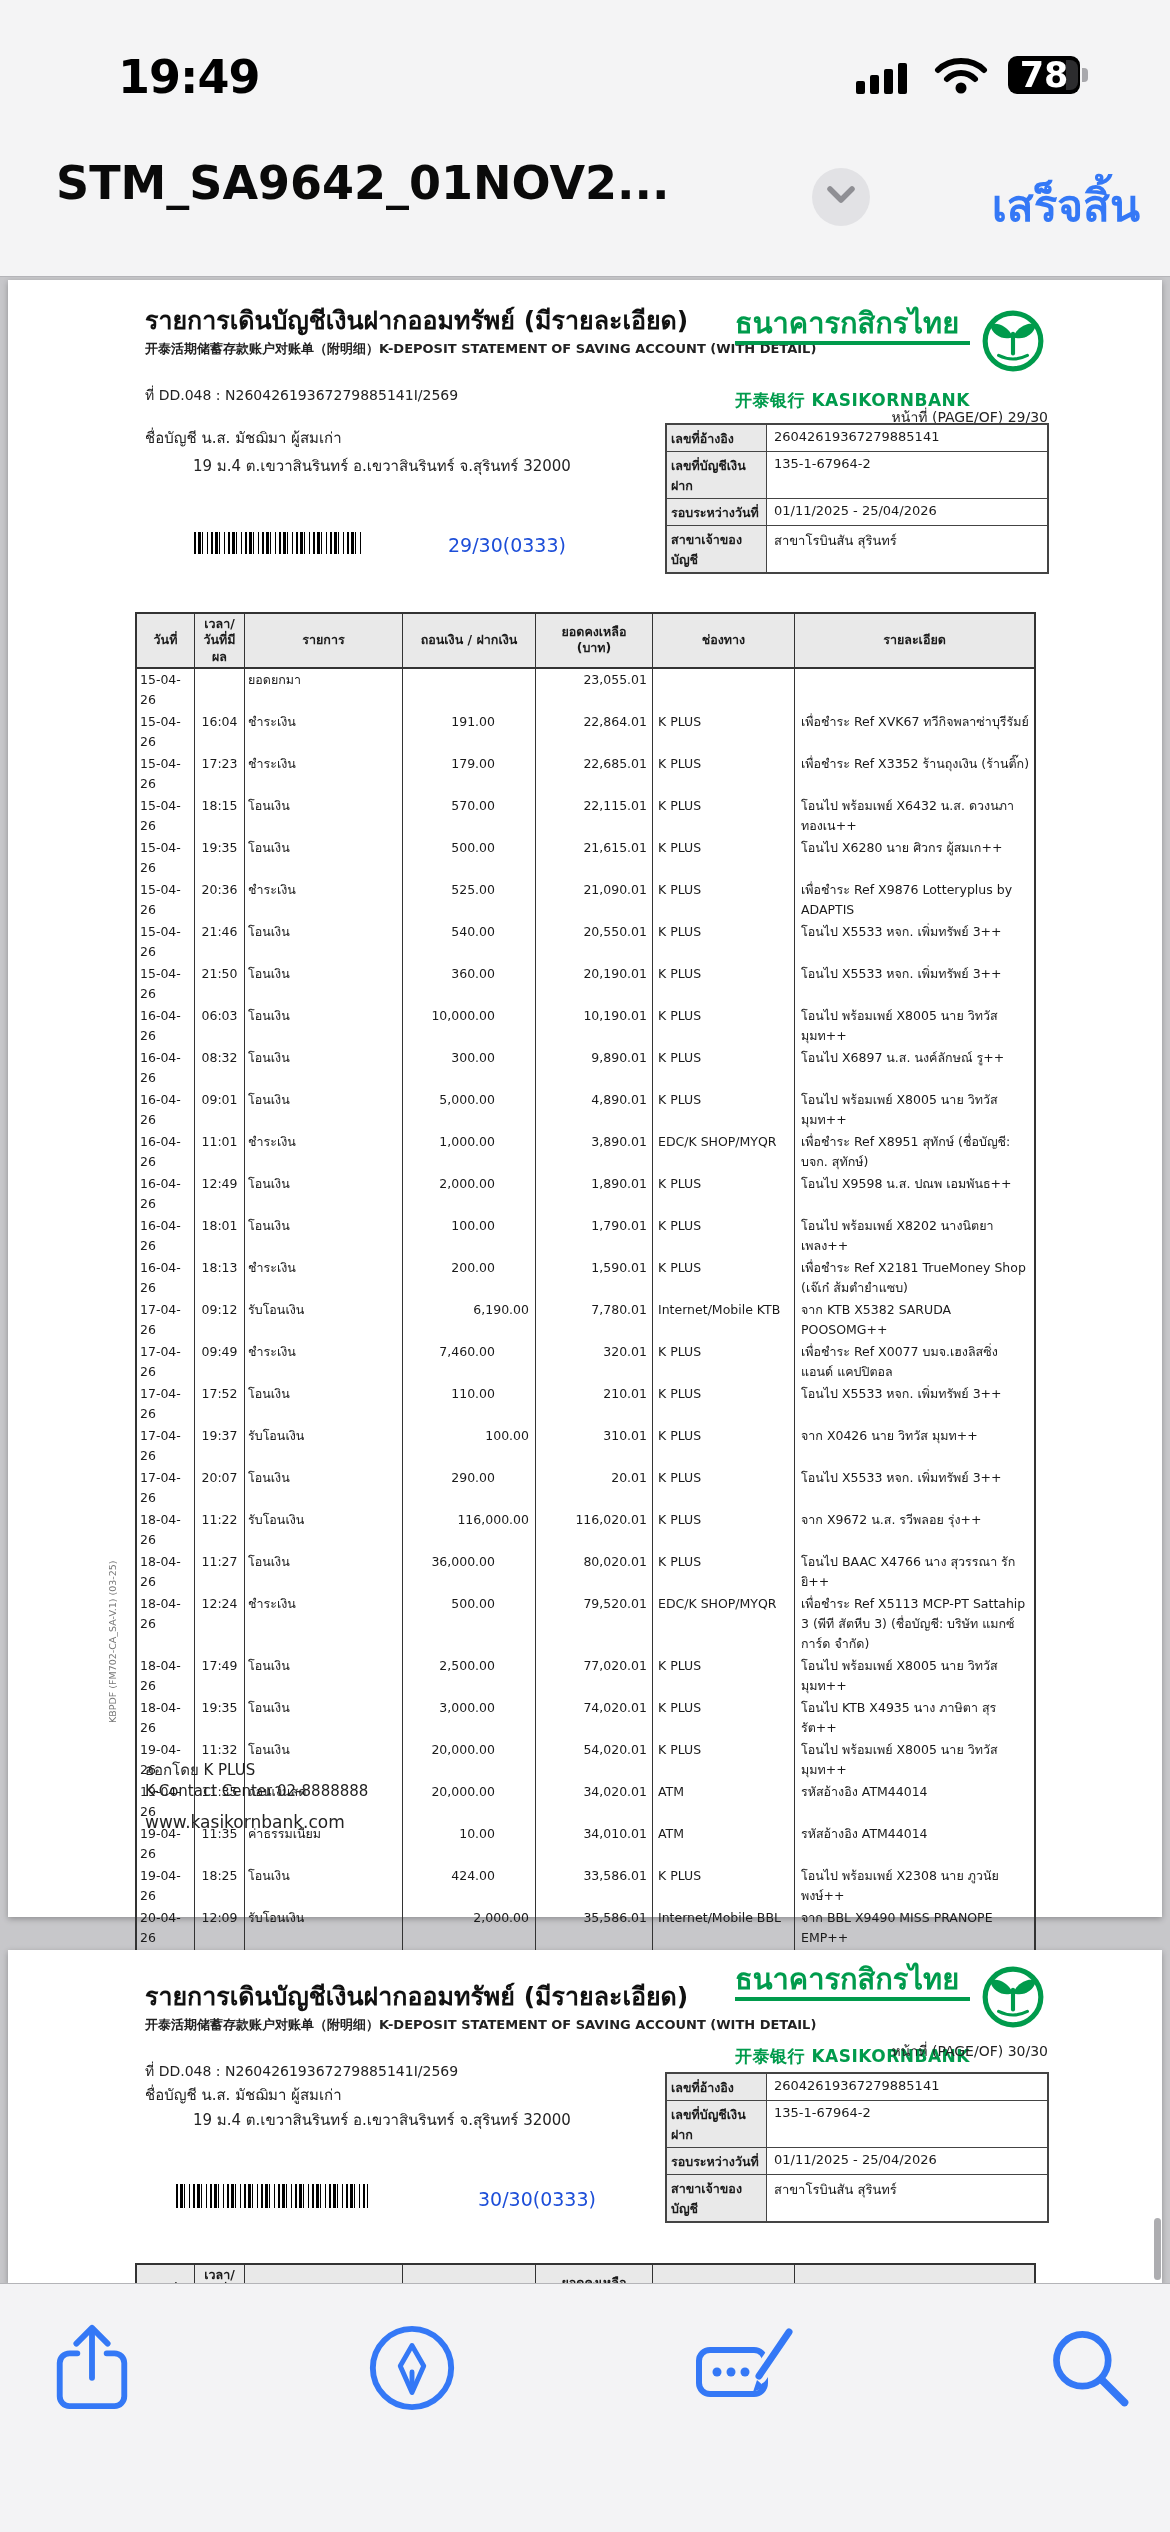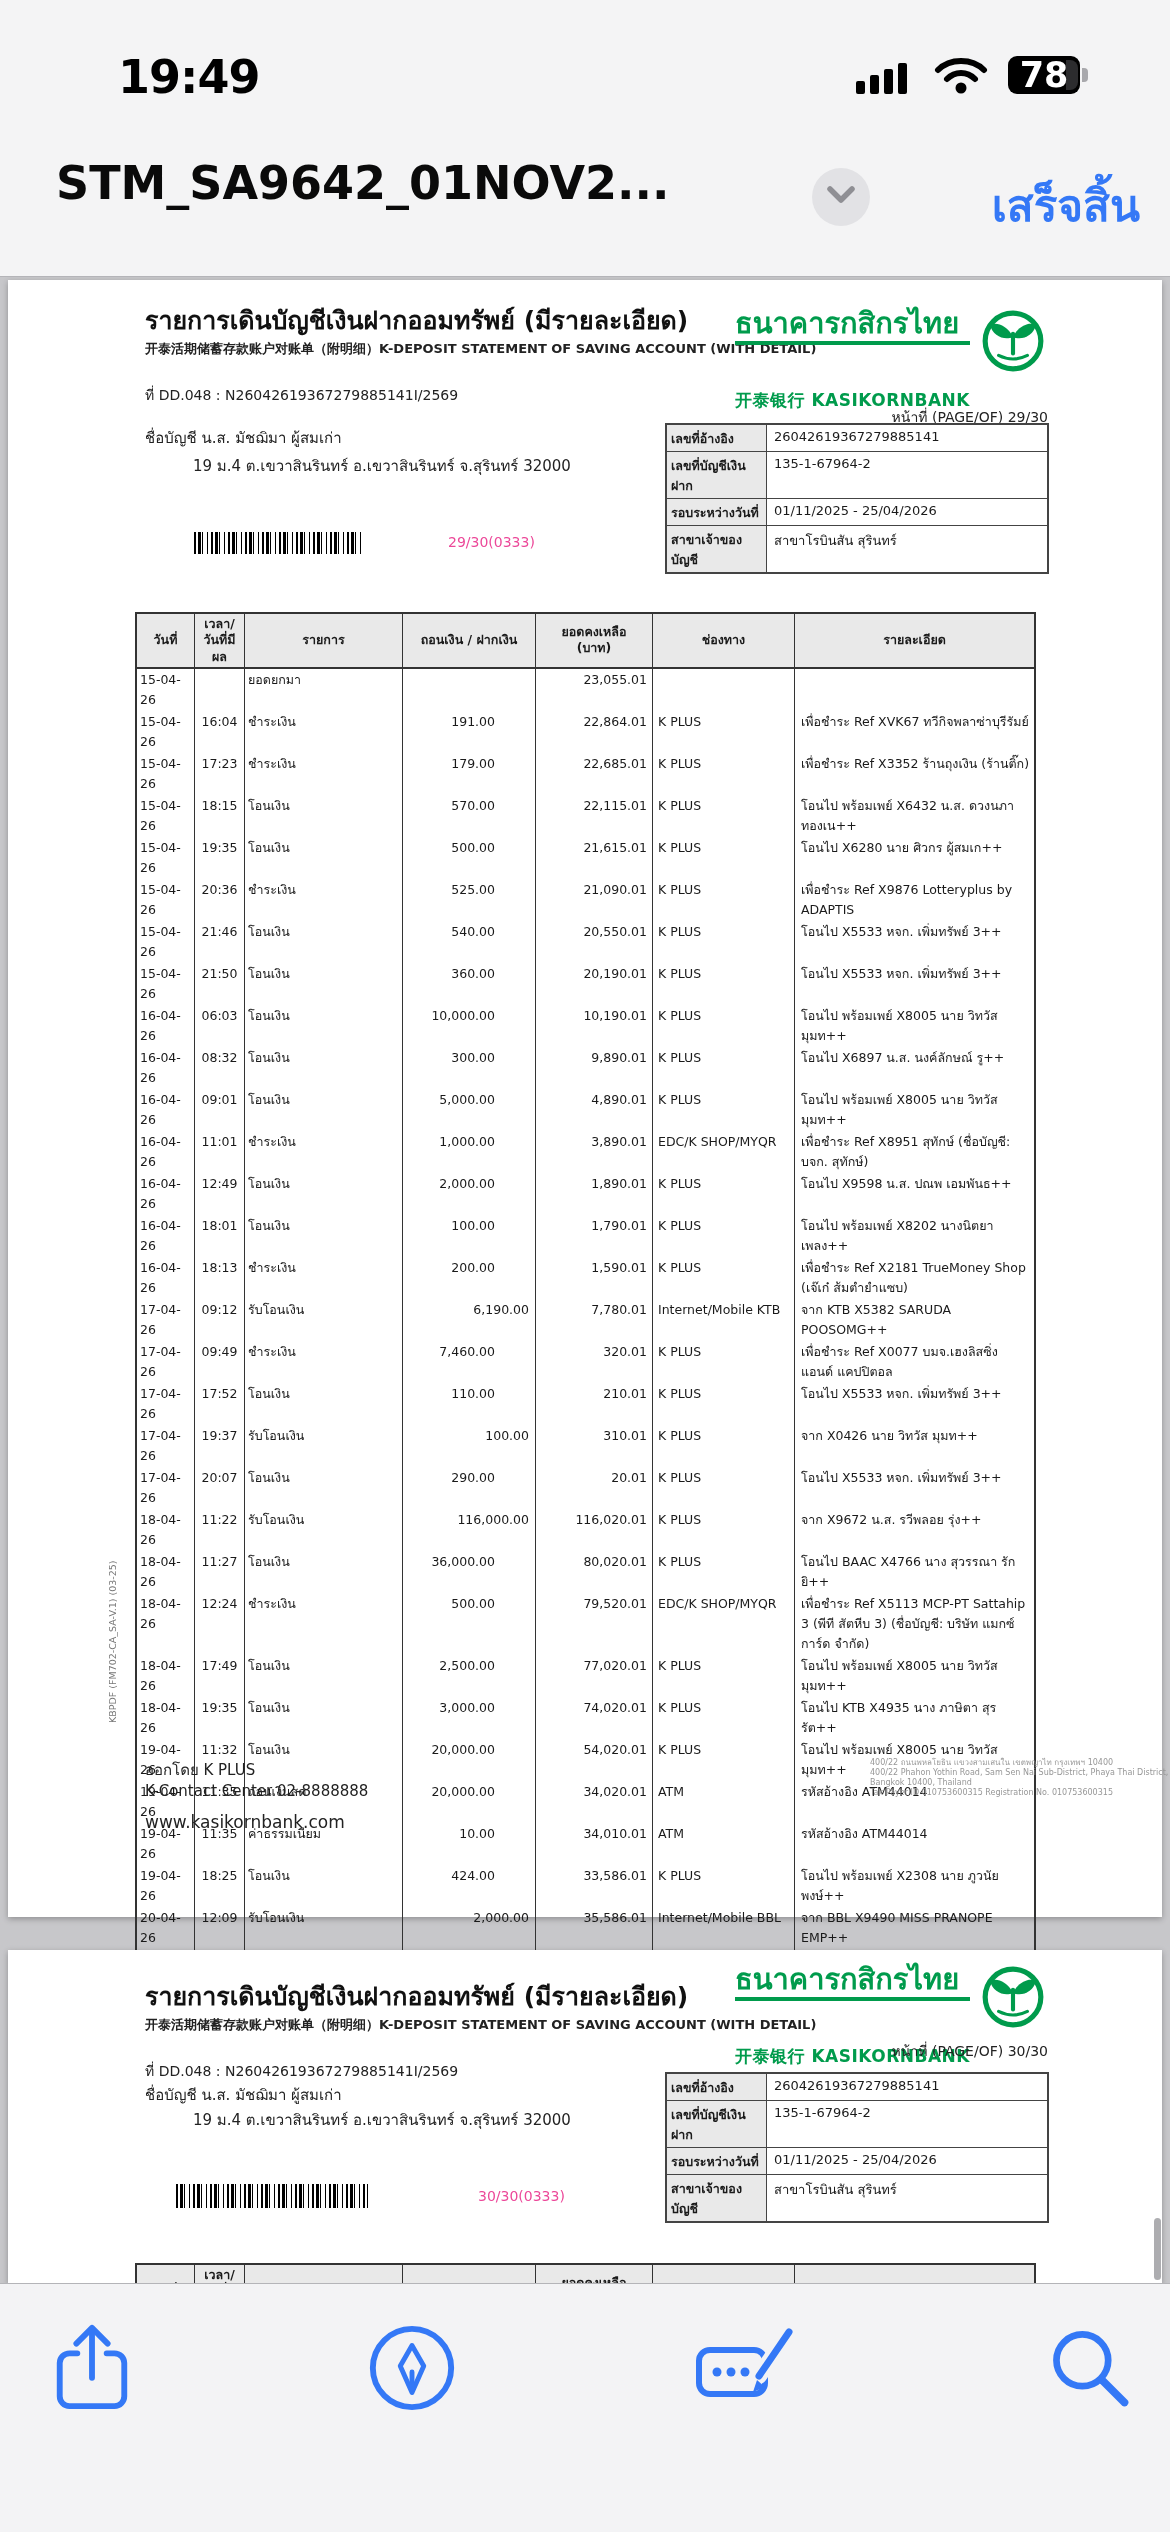--- a/index.html
+++ b/index.html
@@ -43,21 +43,21 @@
   .page-of { position:absolute; right:114px; font-size:14px; color:#222; }
 
   .info-tbl { position:absolute; left:657px; width:384px; border:2px solid #444; }
   .info-row { display:flex; border-bottom:1px solid #444; min-height:26px; }
   .info-row:last-child { border-bottom:none; }
   .info-lab { width:100px; background:#e9e9e9; font-size:12.5px; font-weight:bold; padding:4px 3px 2px 4px; border-right:1px solid #444; }
   .info-val { flex:1; font-size:13px; padding:4px 8px 2px 7px; }
 
   .barcode { position:absolute; height:22px;
      background:repeating-linear-gradient(90deg,#000 0 2px,#fff 2px 4px,#000 4px 7px,#fff 7px 8px,#000 8px 9px,#fff 9px 13px,#000 13px 14px,#fff 14px 17px); }
-  .bc-label { position:absolute; font-size:14px; color:#ec4899; }
+  .bc-label { position:absolute; font-size:19px; color:#1d4ed8; }
 
   
   .t-wrap { position:absolute; left:127px; width:901px; font-size:12.5px; }
   .t-head { display:flex; background:#e9e9e9; border:2px solid #333; min-height:50px; font-weight:bold; }
   .t-head .c { display:flex; align-items:center; justify-content:center; text-align:center;
                white-space:pre-line; line-height:1.3; padding:2px; }
   .t-body { border:2px solid #333; border-top:none; }
   .t-row { display:flex; }
   .c { border-right:1px solid #333; padding:1px 3px; line-height:20px; min-height:23px; }
   .c:last-child { border-right:none; }
@@ -543,25 +543,20 @@
             <div class="c c4">23,888.01</div>
             <div class="c c5">K PLUS</div>
             <div class="c c6">โอนไป พร้อมเพย์ X9253 นางสาว กานท์สิริญา++</div>
           </div>
         </div>
     </div>
 
     <div class="foot-line" style="top:1478px">ออกโดย K PLUS</div>
     <div class="foot-line" style="top:1502px">K-Contact Center 02-8888888</div>
     <div class="foot-web" style="top:1532px">www.kasikornbank.com</div>
-    <div class="fineprint" style="top:1478px" id="fineprint">
-        <div>400/22 ถนนพหลโยธิน แขวงสามเสนใน เขตพญาไท กรุงเทพฯ 10400</div>
-        <div>400/22 Phahon Yothin Road, Sam Sen Nai Sub-District, Phaya Thai District, Bangkok 10400, Thailand</div>
-        <div>Tax Payer ID 010753600315   Registration No. 010753600315</div>
-      </div>
     <div class="form-code">KBPDF (FM702-CA_SA-V.1) (03-25)</div>
   </div>
 
   <div class="page page2">
     <div class="doc-title" style="top:26px">รายการเดินบัญชีเงินฝากออมทรัพย์ (มีรายละเอียด)</div>
     <div class="doc-sub" style="top:66px">开泰活期储蓄存款账户对账单（附明细）K-DEPOSIT STATEMENT OF SAVING ACCOUNT (WITH DETAIL)</div>
 
     <div class="bankblock" style="top:14px">
       <div>
         <div class="bank-name">ธนาคารกสิกรไทย</div>

